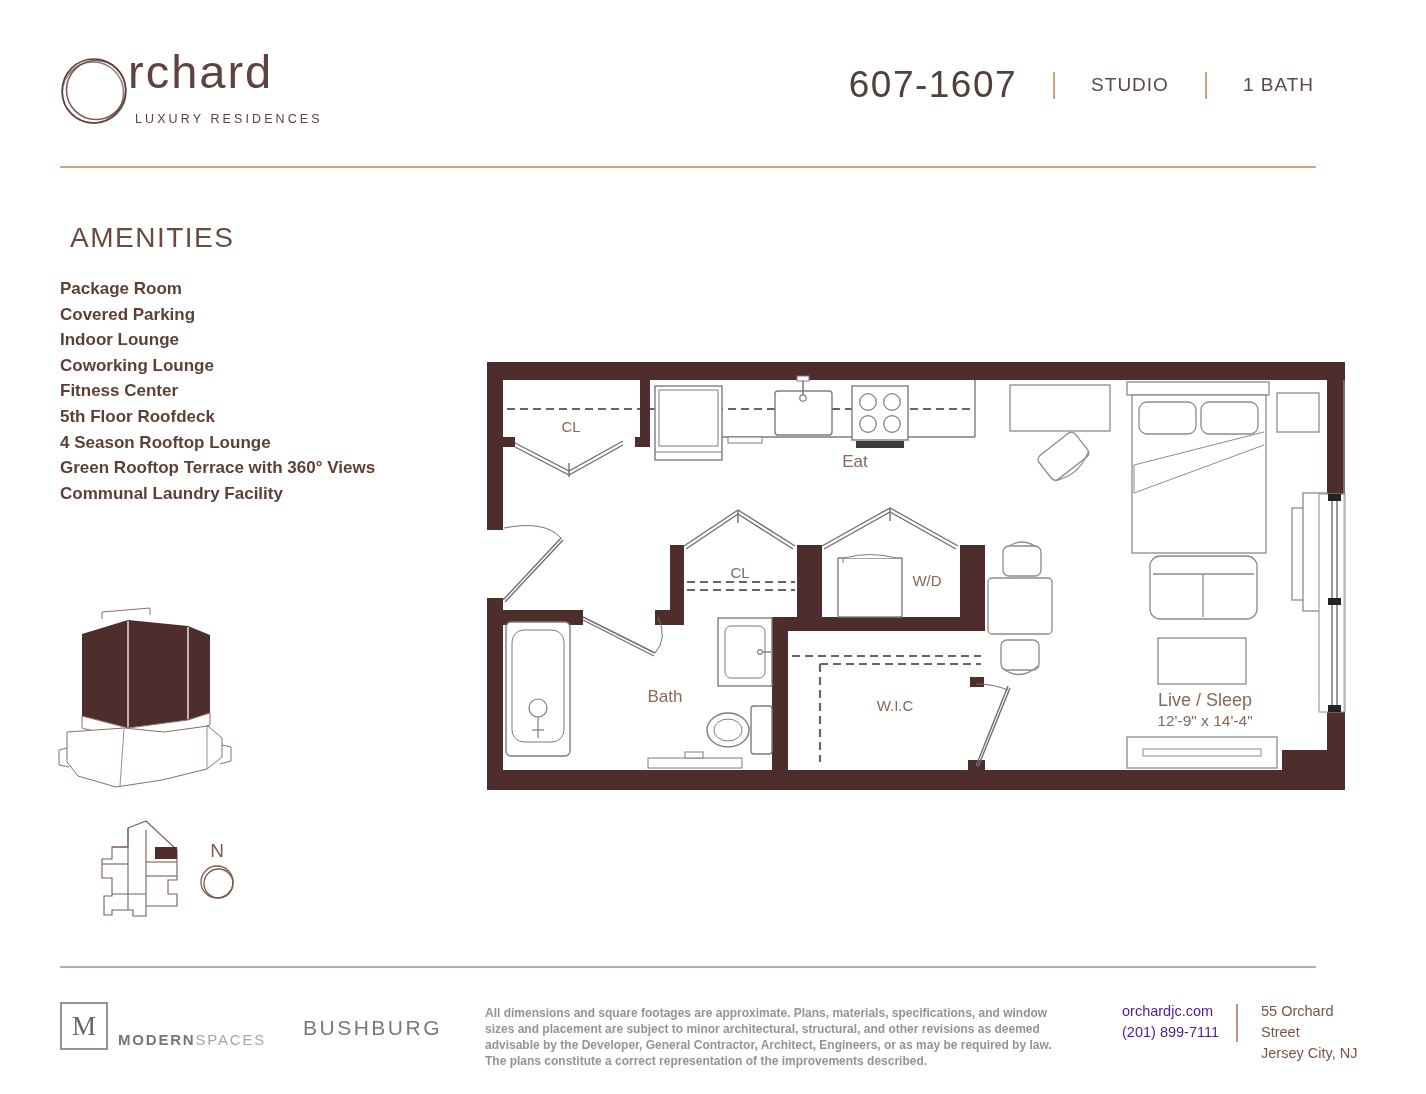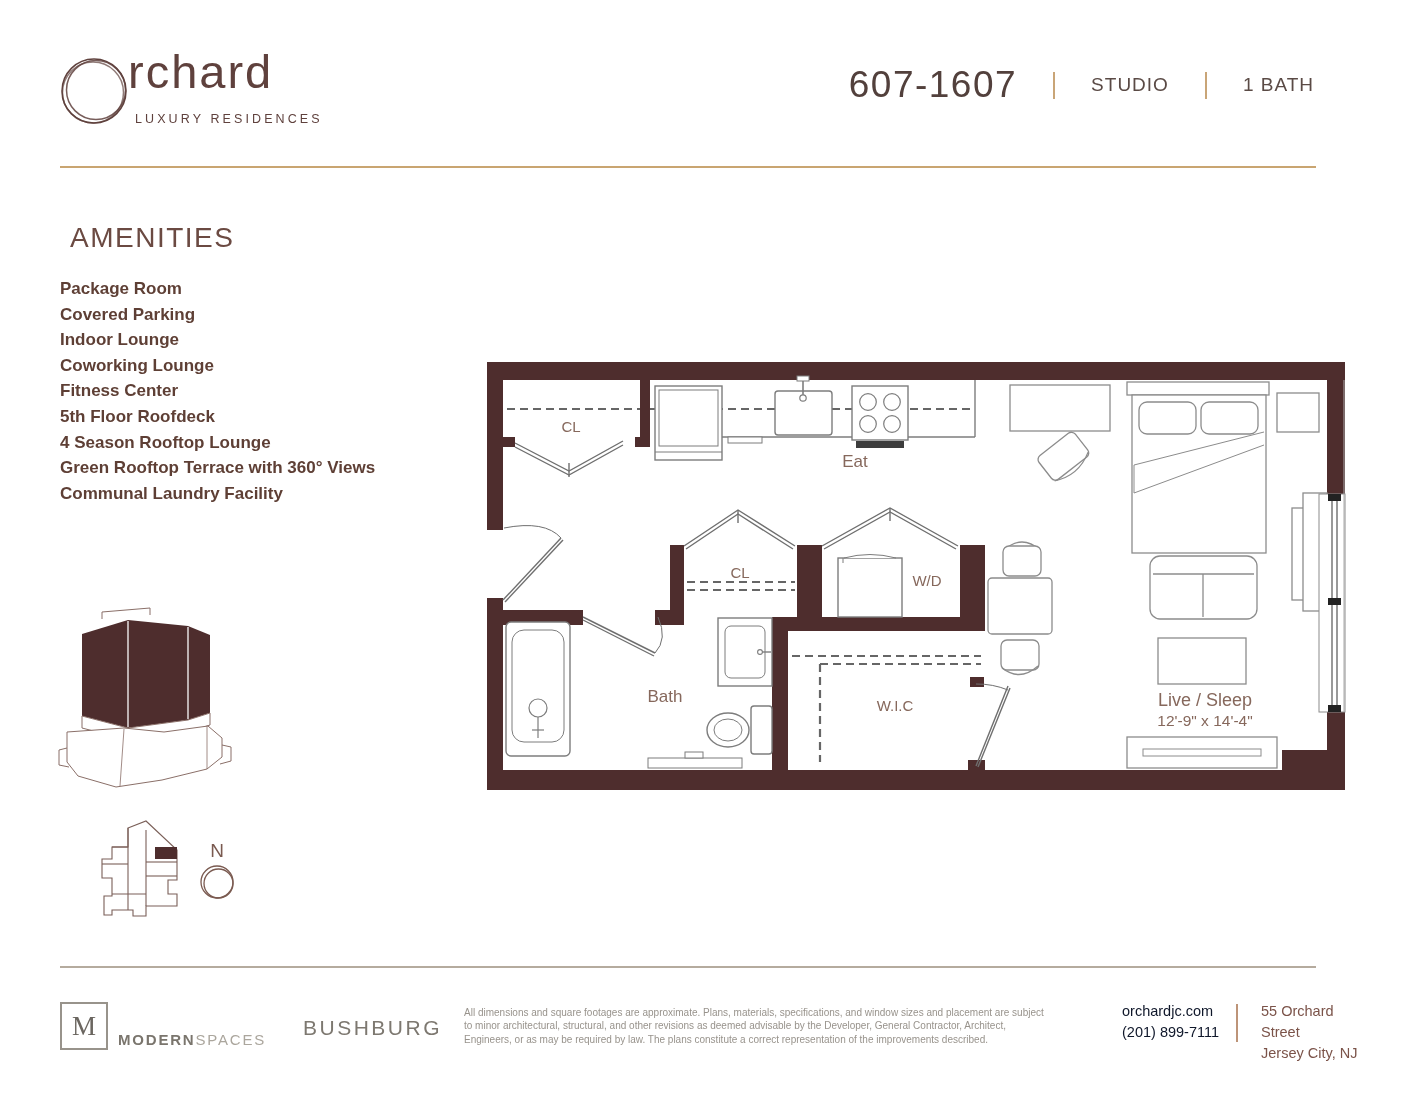--- a/index.html
+++ b/index.html
@@ -33,23 +33,23 @@
 
   
   .rule-bottom{position:absolute;left:60px;right:58px;top:966px;height:1.5px;background:#b5ab9e;}
   .mbox{position:absolute;left:60px;top:1002px;width:44px;height:44px;border:2px solid #98938b;
         display:flex;align-items:center;justify-content:center;
         font-family:"Liberation Serif",serif;font-size:27px;color:#6b6660;}
   .msname{position:absolute;left:118px;top:1015px;font-size:15px;letter-spacing:1.8px;
           color:#7a756d;font-weight:700;margin-top:16px;}
   .msname .light{color:#aba69d;font-weight:400;}
   .bushburg{position:absolute;left:303px;top:1016px;font-size:21px;letter-spacing:2.5px;color:#7d7870;}
-  .disclaimer{position:absolute;left:464px;top:1006px;width:590px;font-size:10px;
-              line-height:1.33;color:#98938c;}
-  .contact{position:absolute;left:1122px;top:1001px;font-size:14.5px;line-height:21px;color:#0f172a;}
+  .disclaimer{position:absolute;left:485px;top:1006px;width:590px;font-size:12px;
+              line-height:1.33;color:#98938c;font-weight:bold;}
+  .contact{position:absolute;left:1122px;top:1001px;font-size:14.5px;line-height:21px;color:#4c1d95;}
   .contact-sep{position:absolute;left:1236px;top:1004px;width:1.5px;height:38px;background:#bd9478;}
   .address{position:absolute;left:1261px;top:1001px;font-size:14.5px;line-height:21px;color:#7b5349;}
 
   svg text{font-family:"Liberation Sans",sans-serif;}
 </style>
 </head>
 <body>
 
 <div class="page">
 

